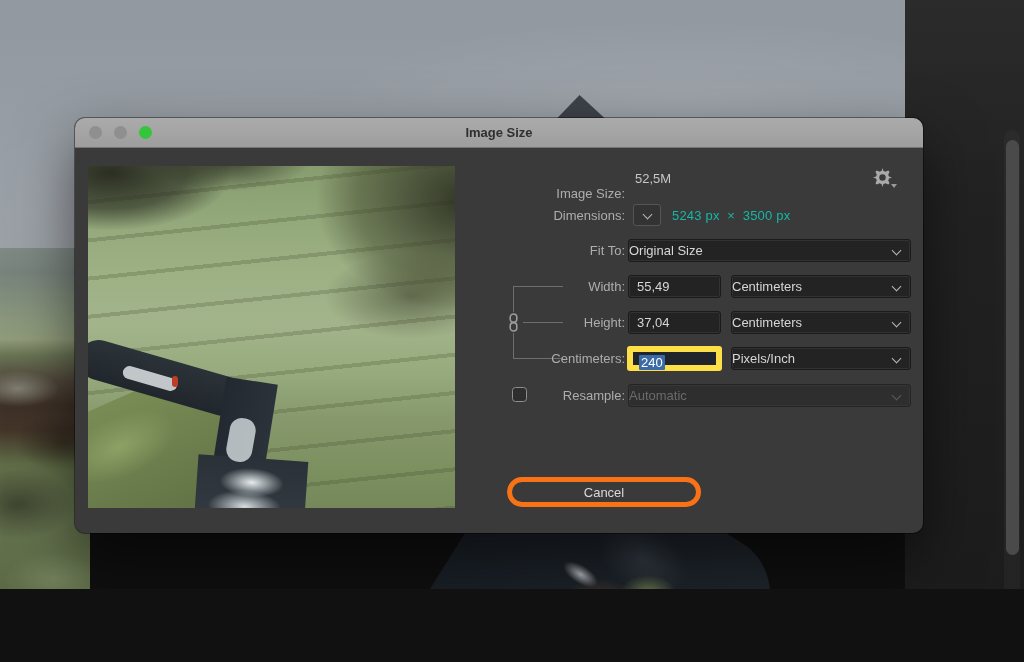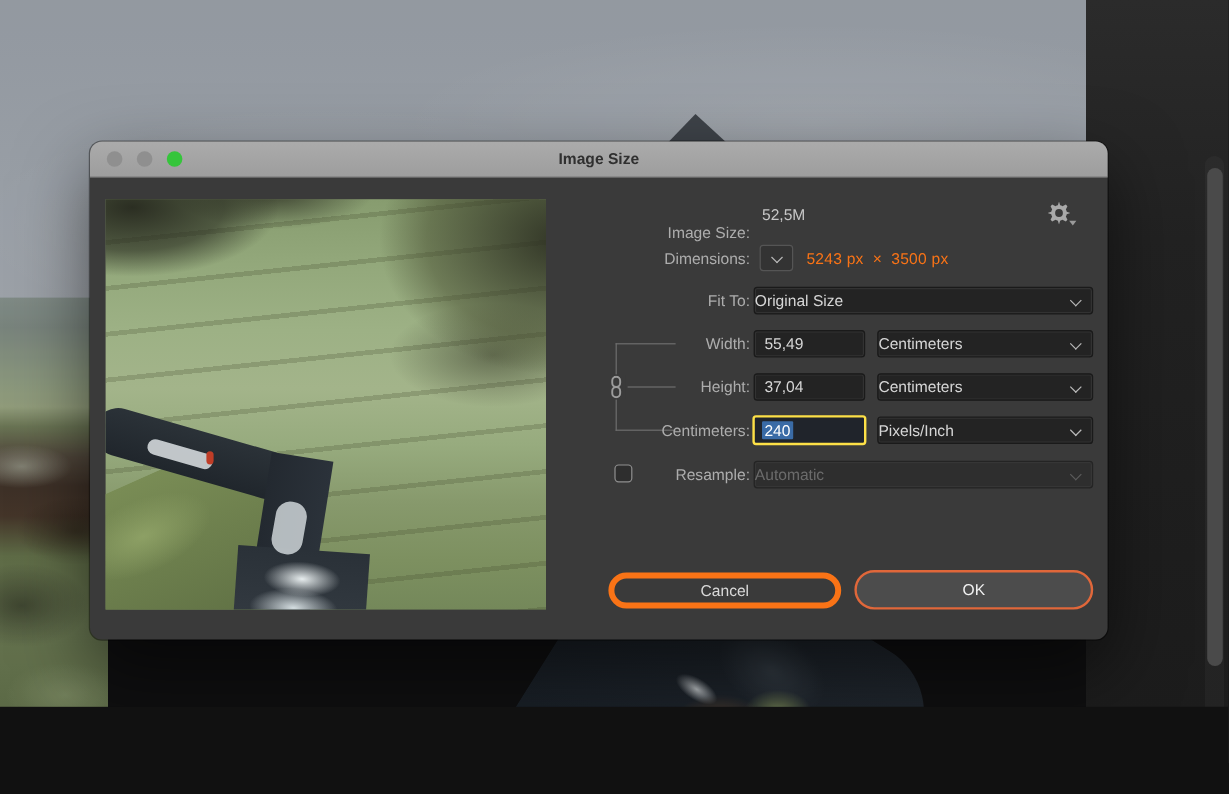--- a/index.html
+++ b/index.html
@@ -115,34 +115,34 @@
   
   .lbl{position:absolute;width:250px;text-align:right;font-size:13px;color:#adadad;}
 
   .row-imgsize .value{position:absolute;left:560px;top:53px;font-size:13px;color:#c6c6c6;}
   .gear{position:absolute;left:794px;top:50px;width:26px;height:22px;background:none;border:none;padding:0;}
   .gear-dot{position:absolute;right:-2px;bottom:2px;width:0;height:0;
        border-left:3px solid transparent;border-right:3px solid transparent;border-top:4px solid #9a9a9a;}
 
   .dim-chev-btn{position:absolute;left:558px;top:86px;width:28px;height:22px;border-radius:3px;
        background:#333;border:1px solid #555;}
-  .dims{position:absolute;left:597px;top:90px;font-size:13px;color:#f97316;letter-spacing:.2px;}
+  .dims{position:absolute;left:597px;top:90px;font-size:13px;color:#14b8a6;letter-spacing:.2px;}
 
   .field{position:absolute;height:23px;border-radius:3px;background:#232323;
        border:1px solid #1a1a1a;box-shadow:inset 0 0 0 1px rgba(255,255,255,.07);
        box-sizing:border-box;font-size:13px;color:#d6d6d6;}
   .select{padding:0 24px 0 0;line-height:21px;cursor:default;}
   .chev{position:absolute;right:10px;top:7px;width:6px;height:6px;
        border-right:1.6px solid #b9b9b9;border-bottom:1.6px solid #b9b9b9;transform:rotate(45deg);}
   .chev.small{right:auto;left:10px;top:6px;}
   .input{padding:0 8px;line-height:21px;width:93px;}
   input.field{outline:none;}
 
   .res-field{position:absolute;left:552px;top:228px;width:95px;height:25px;border-radius:3px;
-       background:#20242b;border:2px solid #fde047;box-sizing:border-box;
+       background:#20242b;border:6px solid #fde047;box-sizing:border-box;
        font-size:13px;line-height:21px;padding:0 6px;color:#fff;}
   .res-sel{background:#3A6BA6;padding:0 2px;border-radius:1px;}
 
   .checkbox{position:absolute;left:437px;top:269px;width:15px;height:15px;border-radius:3.5px;
        background:#2e2e2e;border:1.5px solid #8f8f8f;box-sizing:border-box;}
   .select.disabled{color:#6b6b6b;background:#2e2e2e;border-color:#242424;
        box-shadow:inset 0 0 0 1px rgba(255,255,255,.04);}
   .select.disabled .chev{border-color:#5c5c5c;}
 
   
@@ -277,15 +277,14 @@
     <div>
       <div class="checkbox"></div>
       <div class="lbl" style="left:300px;top:270px;">Resample:</div>
       <div class="field select disabled" style="left:553px;top:266px;width:283px;position:absolute;">
         <span>Automatic</span>
         <span class="chev"></span>
       </div>
     </div>
 
     <button class="btn btn-cancel">Cancel</button>
-    <button class="btn btn-ok">OK</button>
   </div>
 </div>
 
 </body></html>

